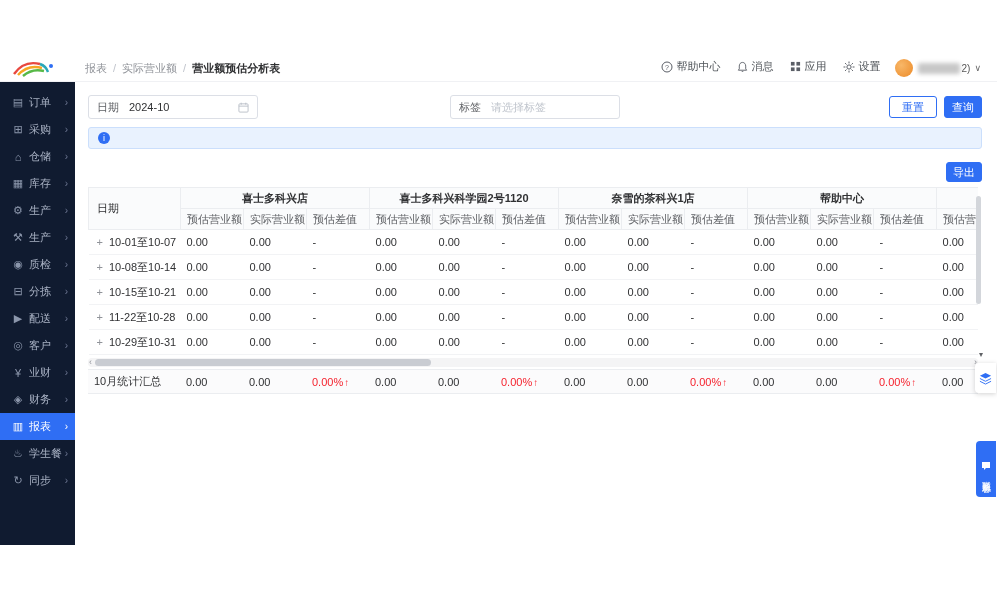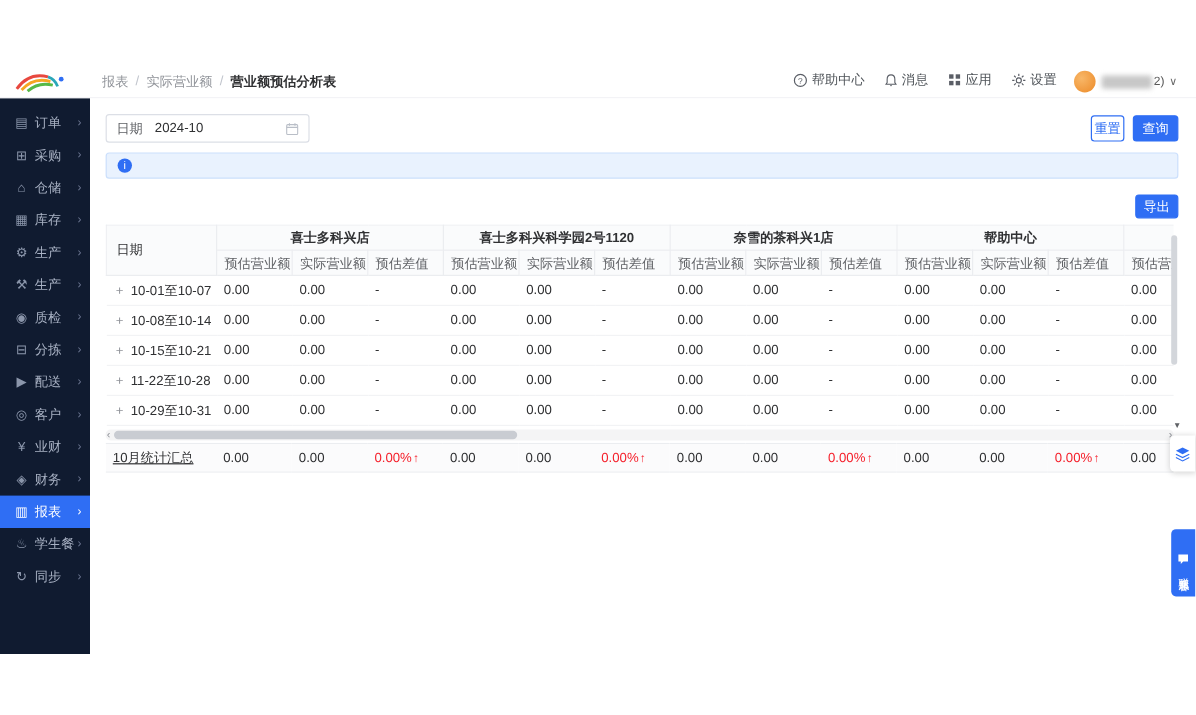--- a/index.html
+++ b/index.html
@@ -50,21 +50,21 @@
   .f-company { left:190px; width:175px; }
   .f-tag { left:375px; width:170px; }
   .flabel { font-size:11px; color:#606266; margin-right:10px; white-space:nowrap; }
   .fbox input { border:none; outline:none; flex:1; width:100%; font-size:11px; color:#303133;
                 background:transparent; font-family:inherit; }
   .fbox input::placeholder { color:#bfc4cc; }
   .fico { line-height:0; margin-left:4px; }
 
   .btn { position:absolute; top:14px; height:22px; font-size:11px; border-radius:3px; cursor:pointer;
          display:flex; align-items:center; justify-content:center; font-family:inherit; }
-  .btn-reset { right:60px; width:28px; background:#fff; border:1px solid #2f6ef4; color:#2f6ef4; }
+  .btn-reset { right:60px; width:48px; background:#fff; border:1px solid #2f6ef4; color:#2f6ef4; }
   .btn-query { right:15px; width:38px; background:#2f6ef4; border:1px solid #2f6ef4; color:#fff; }
   .btn-export { position:absolute; right:15px; top:80px; width:36px; height:20px; background:#2f6ef4;
                 border:1px solid #2f6ef4; color:#fff; font-size:11px; border-radius:3px; cursor:pointer;
                 display:flex; align-items:center; justify-content:center; font-family:inherit; }
 
   .notice { position:absolute; left:13px; right:15px; top:45px; height:22px; background:#e9f2fe;
             border:1px solid #cbdffc; border-radius:3px; display:flex; align-items:center;
             padding:0 9px; font-size:11px; color:#46505c; gap:6px; white-space:nowrap; overflow:hidden; }
   .info-icon { flex:0 0 auto; width:12px; height:12px; border-radius:50%; background:#2f6ef4; color:#fff;
                font-size:9px; display:flex; align-items:center; justify-content:center; }
@@ -85,21 +85,21 @@
              border-radius:4px; }
   .hthumb { position:absolute; left:7px; top:1px; height:7px; width:336px; background:#c9ccd2;
             border-radius:4px; cursor:pointer; }
   .harrow { position:absolute; top:-1px; font-size:9px; color:#909399; cursor:pointer; }
   .harrow.l { left:1px; } .harrow.r { right:1px; }
 
   .summary-wrap { position:absolute; left:13px; top:287px; width:890px; overflow:hidden; }
   .summary-wrap td { background:#fbfbfc; border-top:1px solid #ebedf0; border-bottom:1px solid #ebedf0;
                      height:24px; font-size:11px; padding-left:6px; color:#303133; white-space:nowrap;
                      overflow:hidden; }
-  .sum-label { padding-left:8px;text-decoration:underline; }
+  .sum-label { padding-left:8px; }
   .pct { color:#f5222d; }
   .up-arrow { color:#f5222d; font-size:10px; margin-left:1px; }
 
   .vscroll { position:absolute; right:16px; top:190px; width:5px; height:160px; }
   .vthumb { width:5px; height:108px; margin-top:6px; background:#d3d6db; border-radius:3px; cursor:pointer; }
   .vdown { position:absolute; right:14px; top:350px; font-size:8px; color:#606266; cursor:pointer; }
 
   
   .layers { position:absolute; right:1px; top:363px; width:21px; height:30px; background:#fff;
             border-radius:4px 0 0 4px; box-shadow:0 1px 5px rgba(0,0,0,.18); display:flex;
@@ -271,20 +271,24 @@
         <svg width="11" height="11" viewBox="0 0 12 12">
           <rect x="1" y="2" width="10" height="9" rx="1" fill="none" stroke="#b9bec7"></rect>
           <line x1="1" y1="4.5" x2="11" y2="4.5" stroke="#b9bec7"></line>
           <line x1="3.5" y1="0.8" x2="3.5" y2="3" stroke="#b9bec7"></line>
           <line x1="8.5" y1="0.8" x2="8.5" y2="3" stroke="#b9bec7"></line>
         </svg>
       </span>
     </div>
 
 
+    <div class="fbox f-tag">
+      <span class="flabel">标签</span>
+      <input placeholder="请选择标签" style="">
+    </div>
 
     <button class="btn btn-reset">重置</button>
     <button class="btn btn-query">查询</button>
 
     <div class="notice">
       <span class="info-icon">i</span>
     </div>
 
     <button class="btn-export">导出</button>
 

